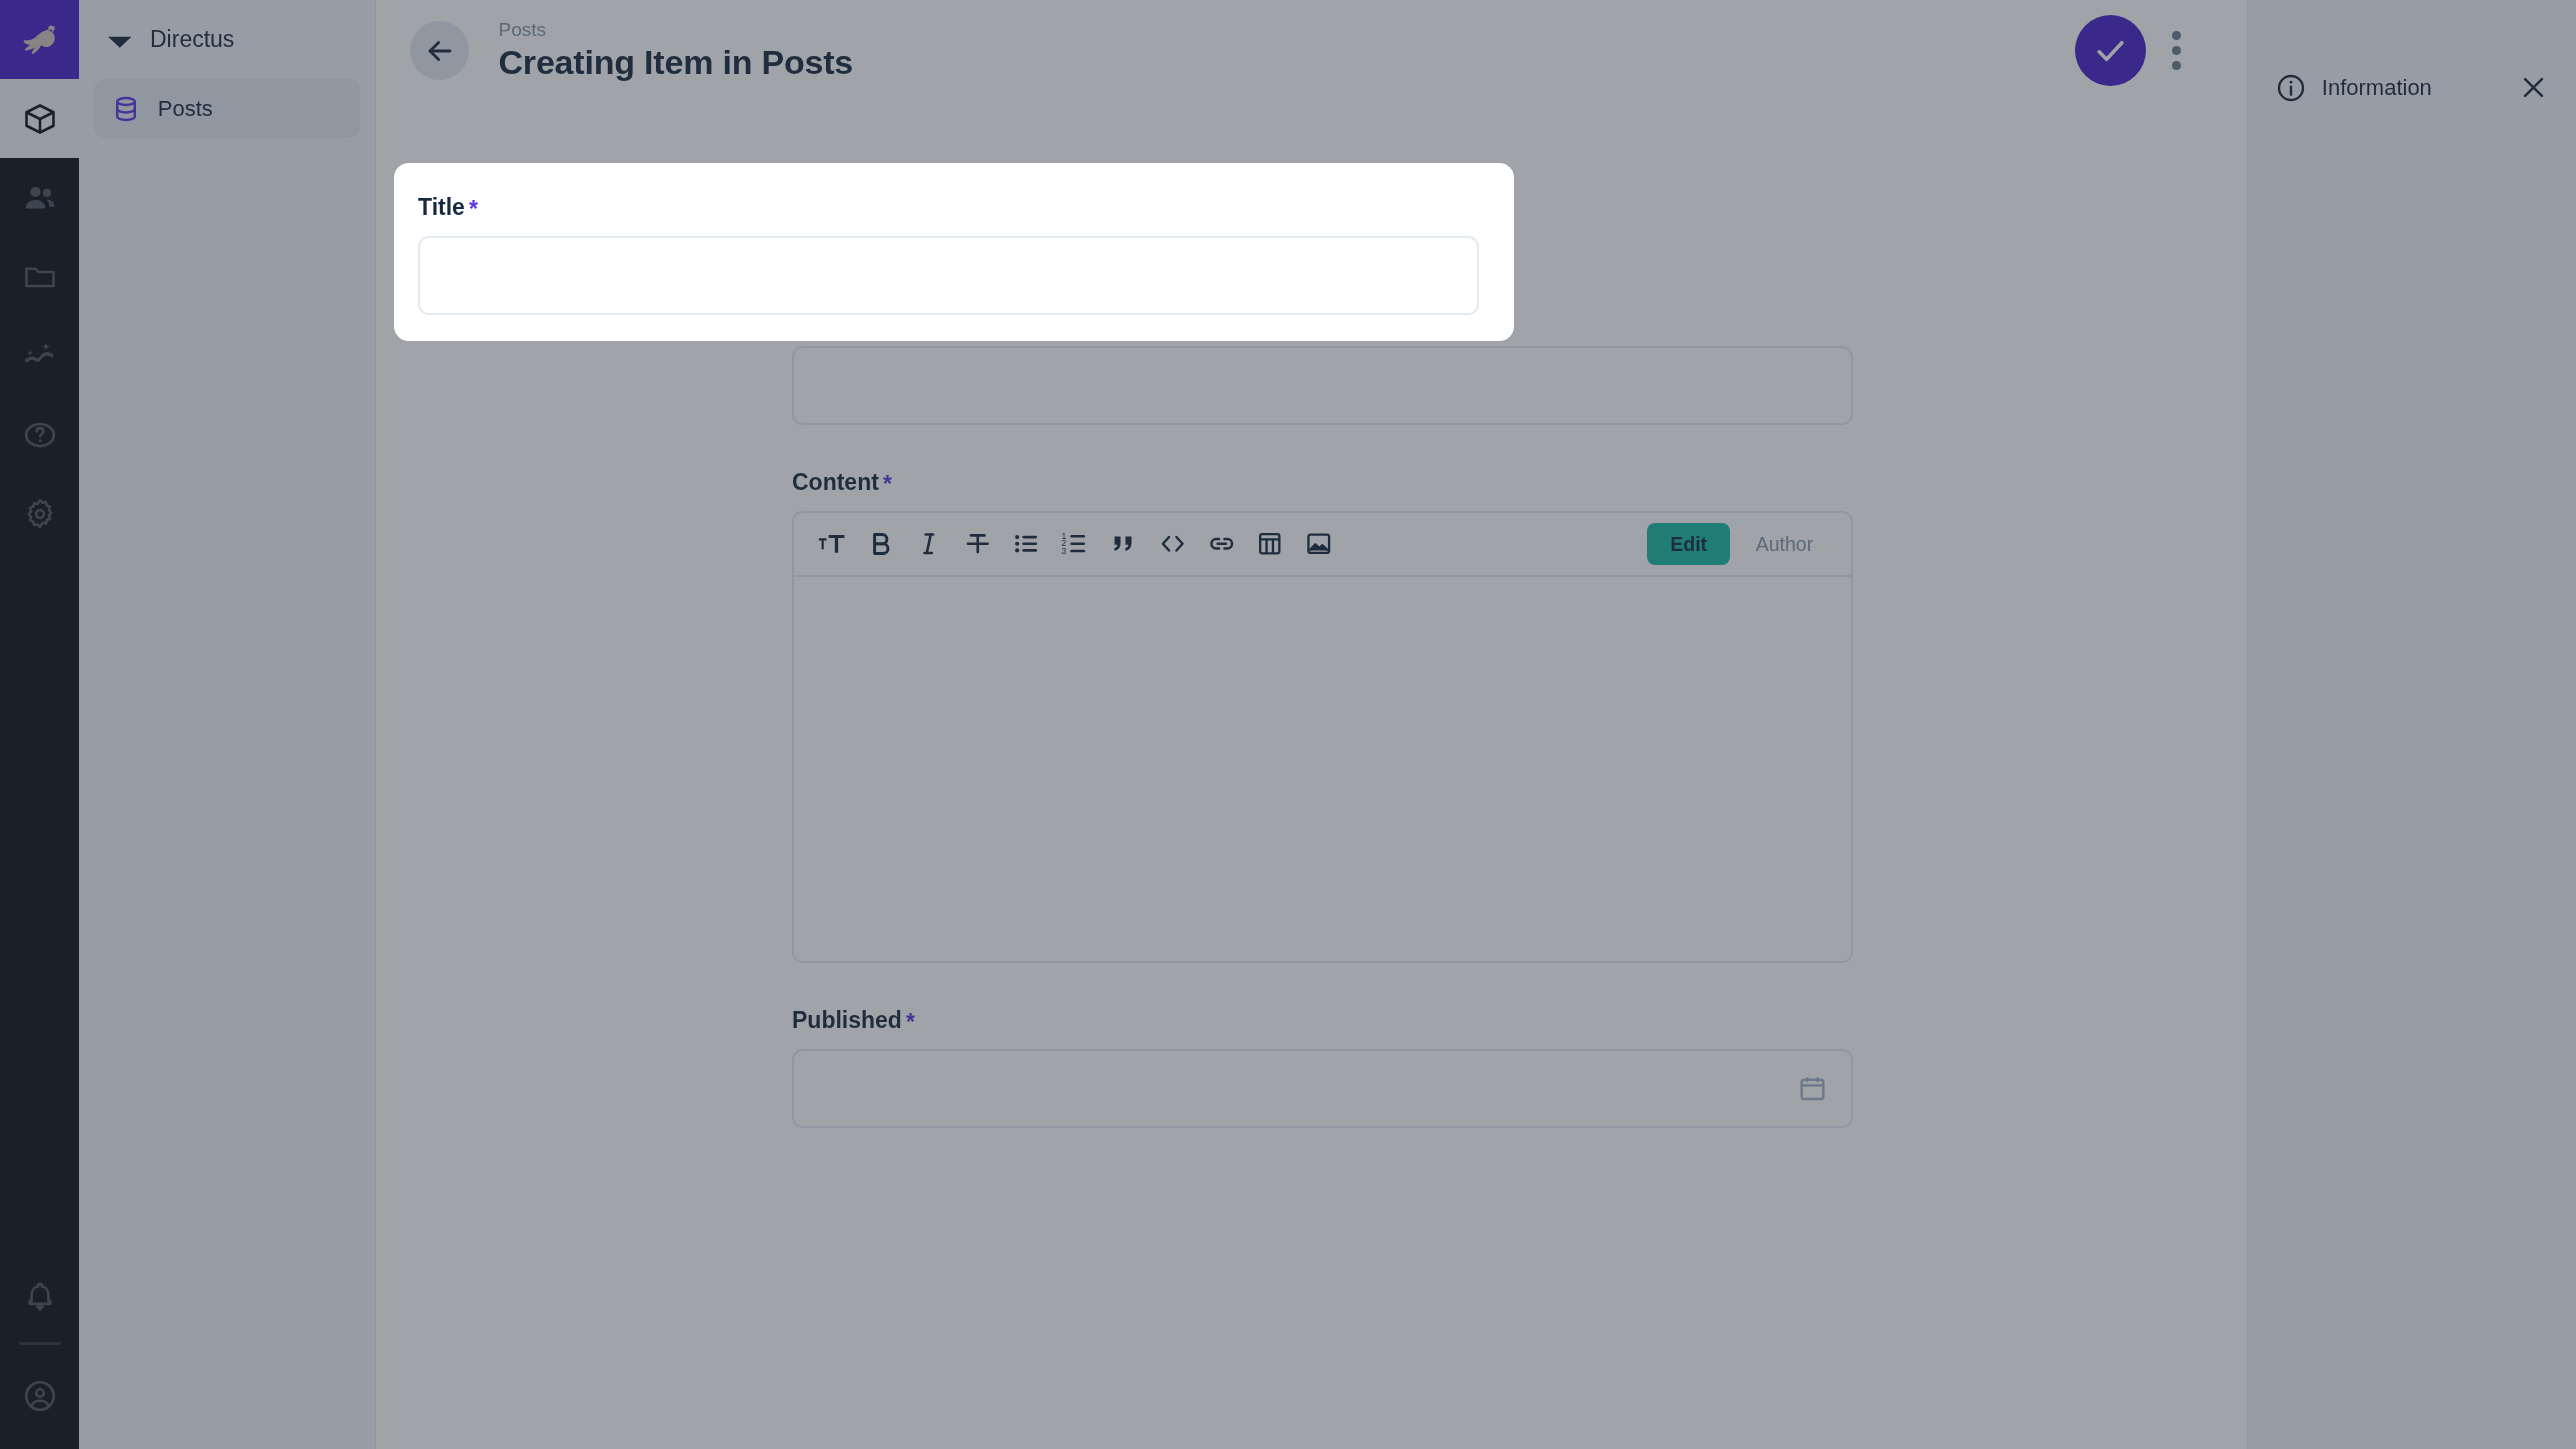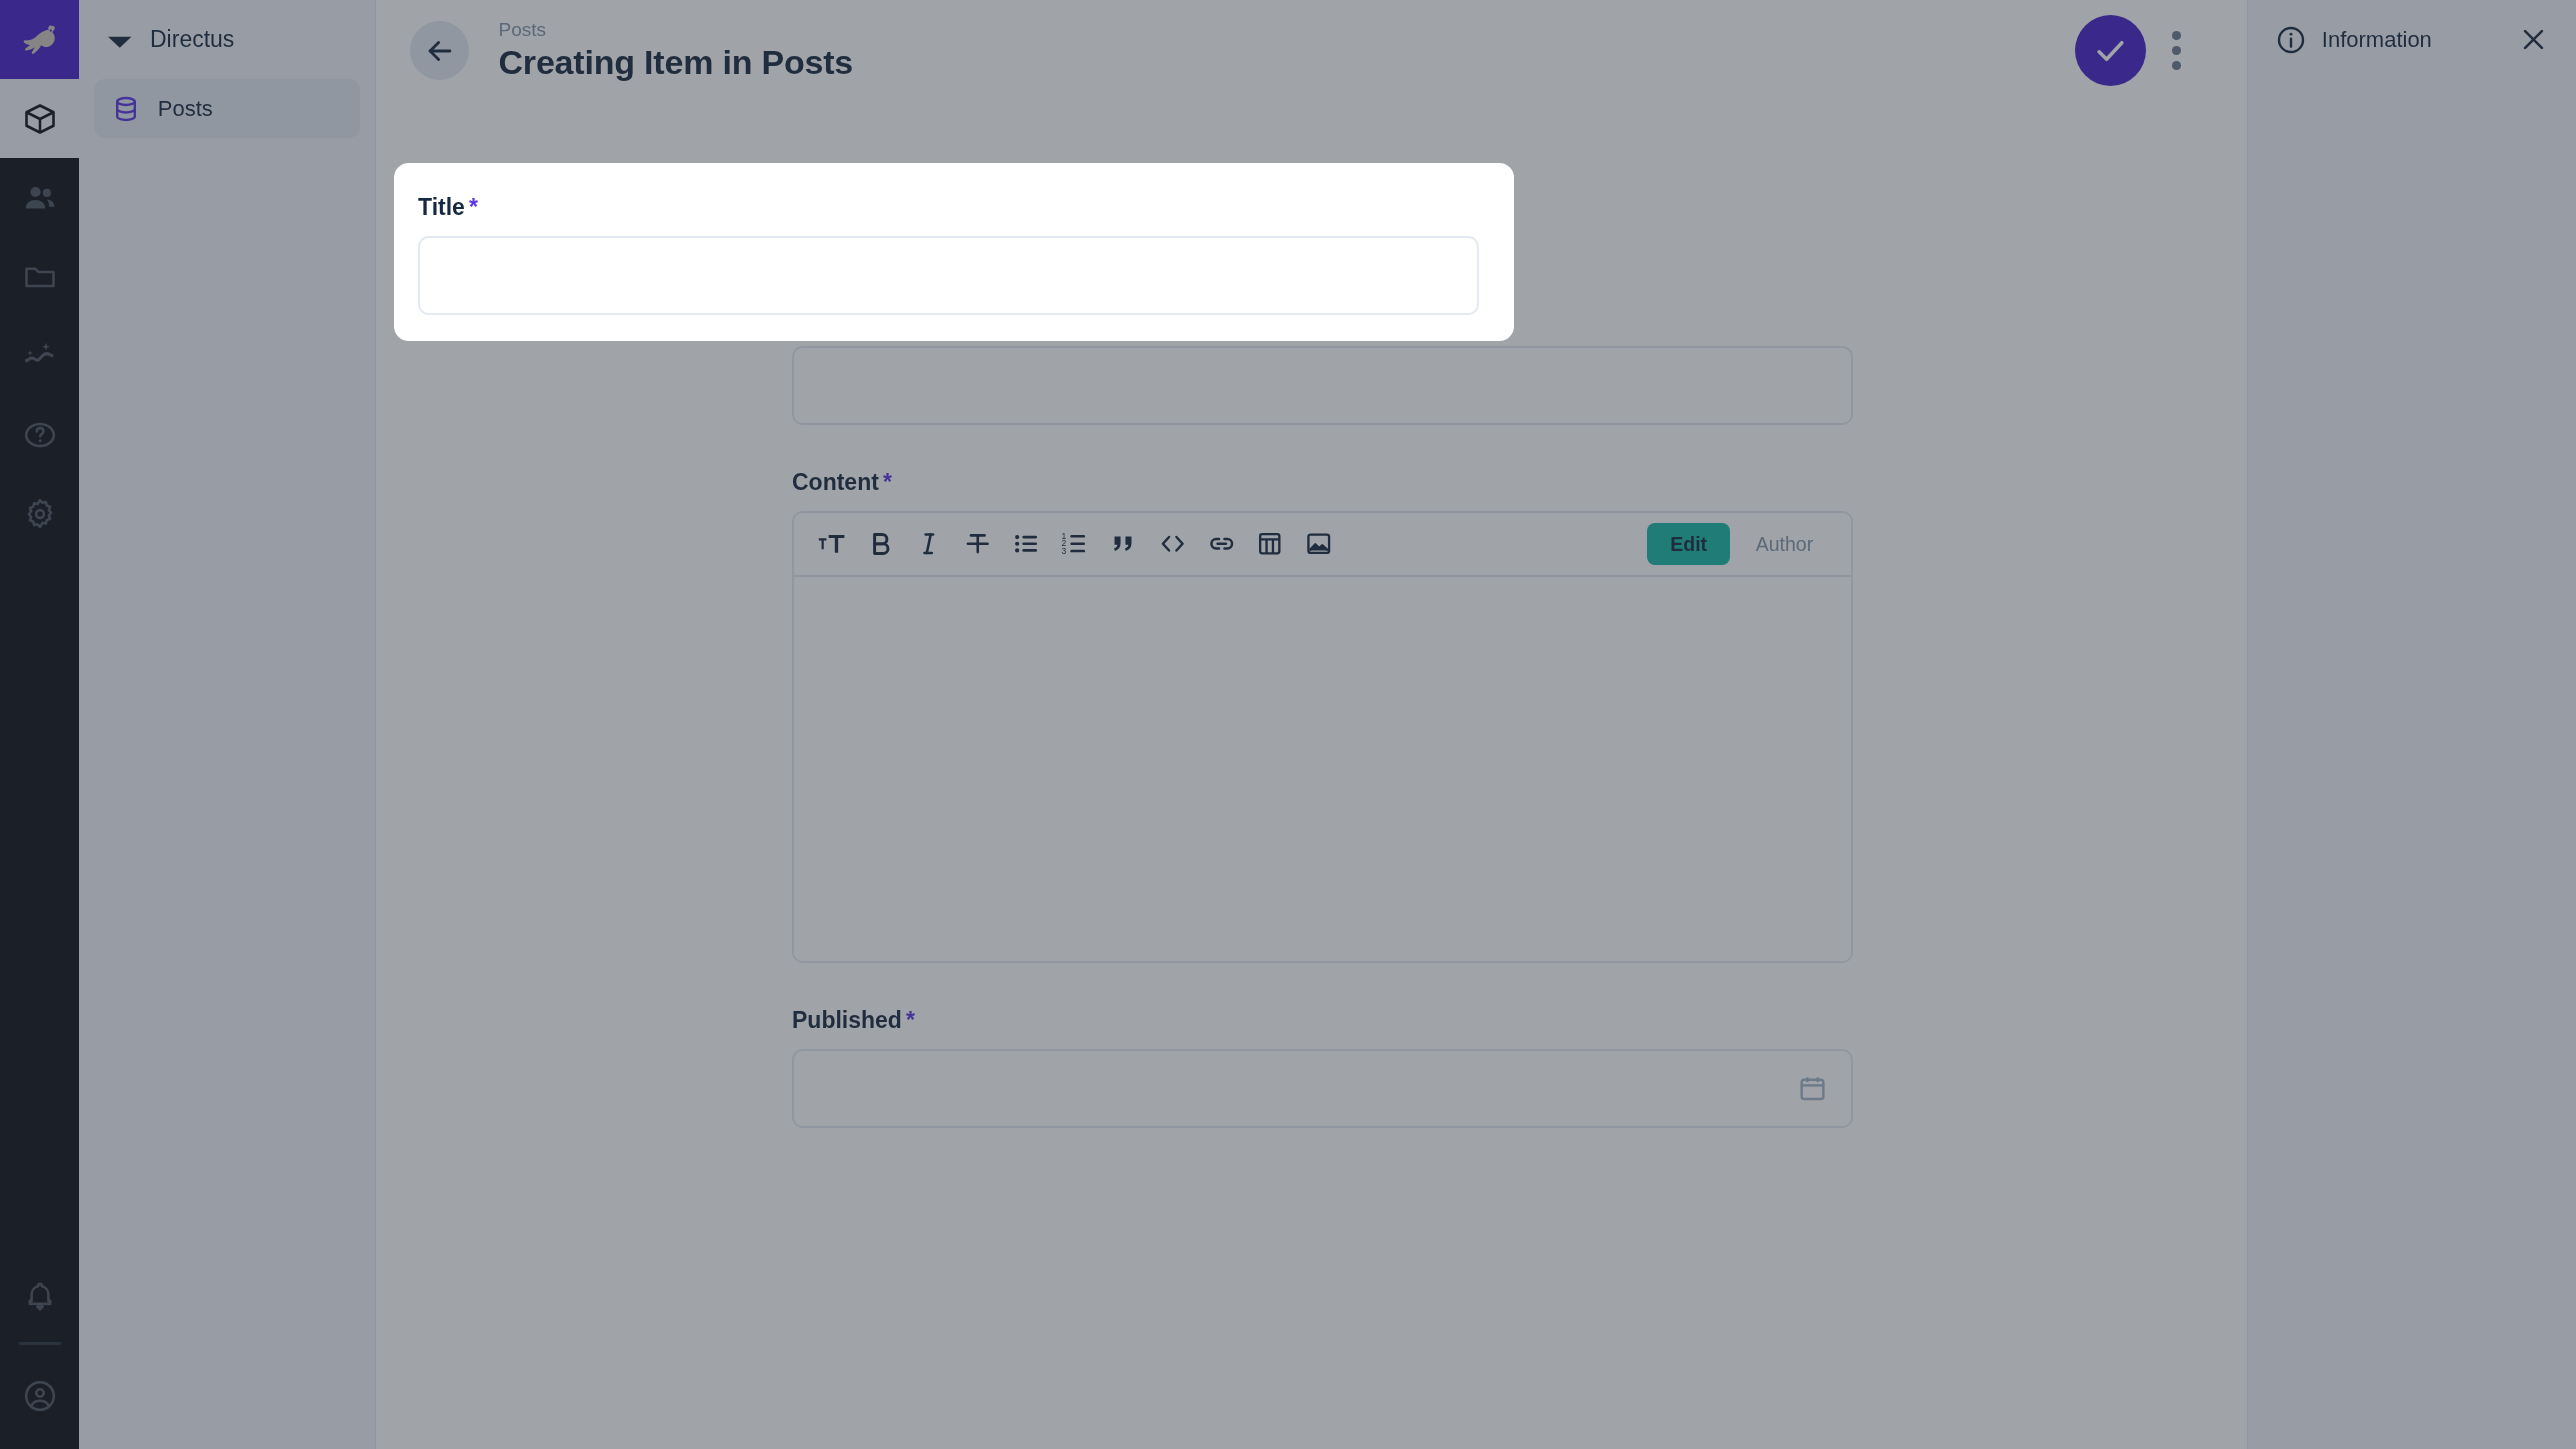--- a/index.html
+++ b/index.html
@@ -96,21 +96,21 @@
     gap: 6px; background: none; border: none; cursor: pointer;
   }
   .kebab-btn span { width: 8.7px; height: 8.7px; border-radius: 50%; background: #6b7b8f; display:block; }
 
   
   .form-scroll { flex: 1 1 auto; overflow: hidden; padding: 0 0 54px 0; }
   .form-inner { padding-left: 416px; }
   .field { margin-bottom: 44px; width: 1061px; }
   .field-label {
     font-size: 23px; font-weight: 700; color: #172940;
-    margin-bottom: 14.8px; display: flex; align-items: center; gap: 4px;
+    margin-bottom: 14.8px; display: flex; align-items: flex-end; gap: 4px;
   }
   .req { color: #5c34e6; font-size: 23px; line-height: 1; }
   .input-box {
     width: 100%; height: 79px;
     border: 2.7px solid #e4eaf1; border-radius: 10.7px;
     background: #fff; display: flex; align-items: center;
     padding: 0 23px; font-size: 22px; color: #172940;
   }
   .input-box.with-icon { justify-content: space-between; }
   .cal-icon { width: 31px; height: 31px; color: #a2b5cd; }
@@ -141,21 +141,21 @@
   
   .info-sidebar {
     width: 329px; height: 100%; flex: 0 0 329px;
     background: #f0f4f9;
     border-left: 1.3px solid #e4eaf1;
     display: flex; flex-direction: column;
     position: relative; z-index: 2;
   }
   .info-header {
     height: 79px; display: flex; align-items: center;
-    padding: 4px 27px; gap: 14.8px;
+    padding: 4px 27px; gap: 14.8px; margin-top: 48px;
   }
   .info-header svg.info-ic { width: 32px; height: 32px; color: #172940; }
   .info-title { font-size: 22px; color: #172940; flex: 1 1 auto; }
   .close-btn { background: none; border: none; cursor: pointer; display:flex; }
   .close-btn svg { width: 31px; height: 31px; color: #172940; }
   .info-body { flex: 1 1 auto; }
   .info-footer {
     height: 79px; display: flex; align-items: center;
     padding: 0 27px; gap: 17.4px;
     border-top: 1.3px solid #e4eaf1;

